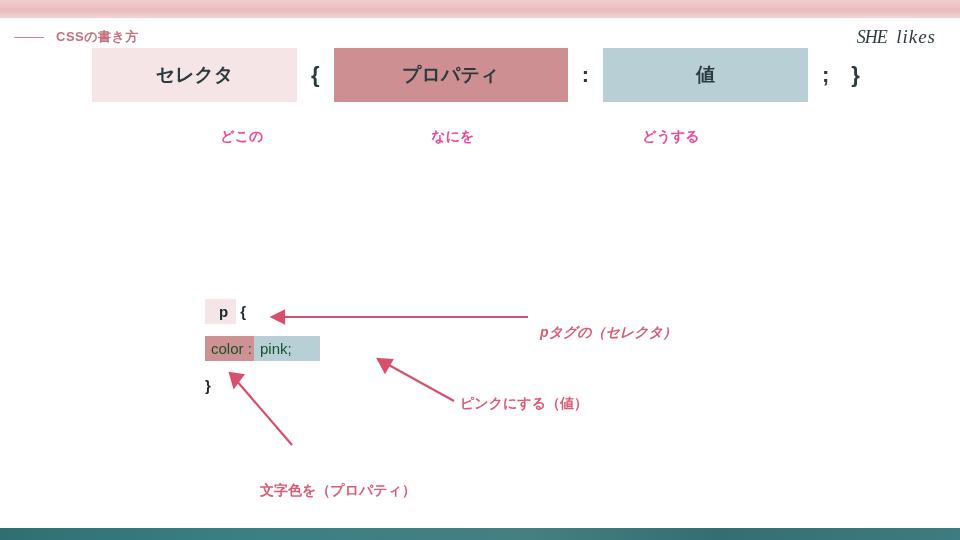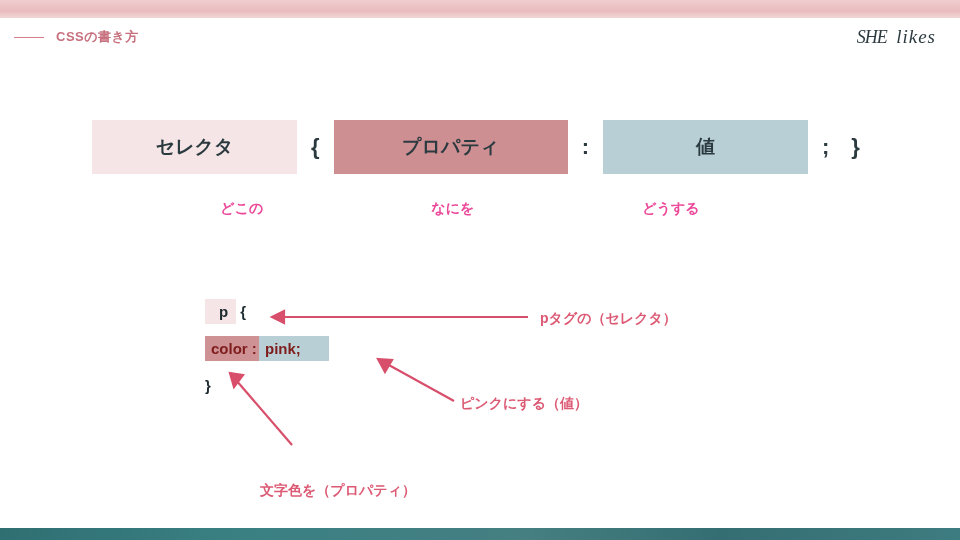--- a/index.html
+++ b/index.html
@@ -54,21 +54,20 @@
     .brand .likes {
       font-size: 19px;
       font-style: italic;
       margin-left: 4px;
     }
 
     .syntax-row {
       display: flex;
       align-items: center;
       justify-content: center;
-      margin-top: 72px;
       gap: 6px;
     }
     .box {
       height: 54px;
       display: flex;
       align-items: center;
       justify-content: center;
       font-weight: 700;
       font-size: 19px;
       color: #2b3a3f;
@@ -106,23 +105,23 @@
       font-weight: 700;
       font-size: 15px;
       color: #1d2b30;
     }
     .code-line1 .hl-p {
       background: #f5e5e7;
       padding: 4px 8px 4px 14px;
     }
     .code-line2 {
       margin-top: 20px;
-      font-weight: 700;
+      font-weight: 400;
       font-size: 15px;
-      color: #7f1d1d;
+      color: #14532d;
     }
     .code-line2 .hl-prop {
       background: #ce9194;
       padding: 4px 2px 4px 6px;
     }
     .code-line2 .hl-val {
       background: #b7cfd5;
       padding: 4px 28px 4px 2px;
     }
     .code-line3 {
@@ -131,21 +130,21 @@
       font-size: 15px;
       color: #1d2b30;
     }
 
     .annotation-text {
       position: absolute;
       color: #dc5a74;
       font-size: 14px;
       font-weight: 600;
     }
-    .ann-selector { left: 540px; top: 310px; }
+    .ann-selector { left: 540px; top: 324px; font-style: italic; }
     .ann-value    { left: 460px; top: 395px; }
     .ann-property { left: 260px; top: 450px; margin-top: 32px; }
 
     
     .arrow {
       position: absolute;
       stroke: #d84f6c;
       stroke-width: 2.2;
       fill: #d84f6c;
     }

